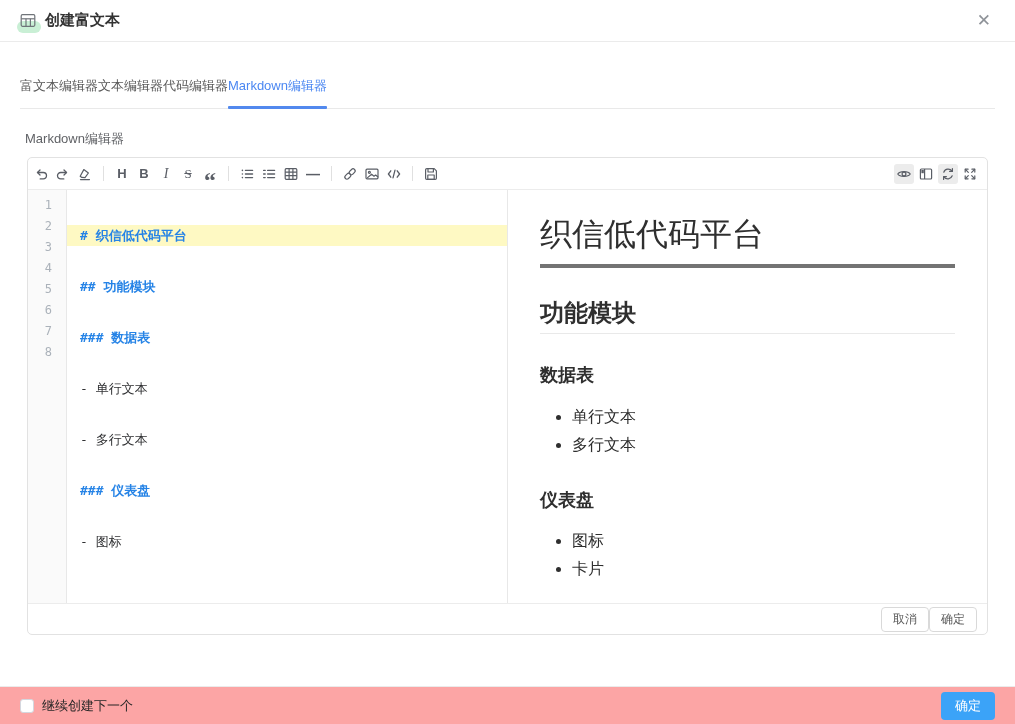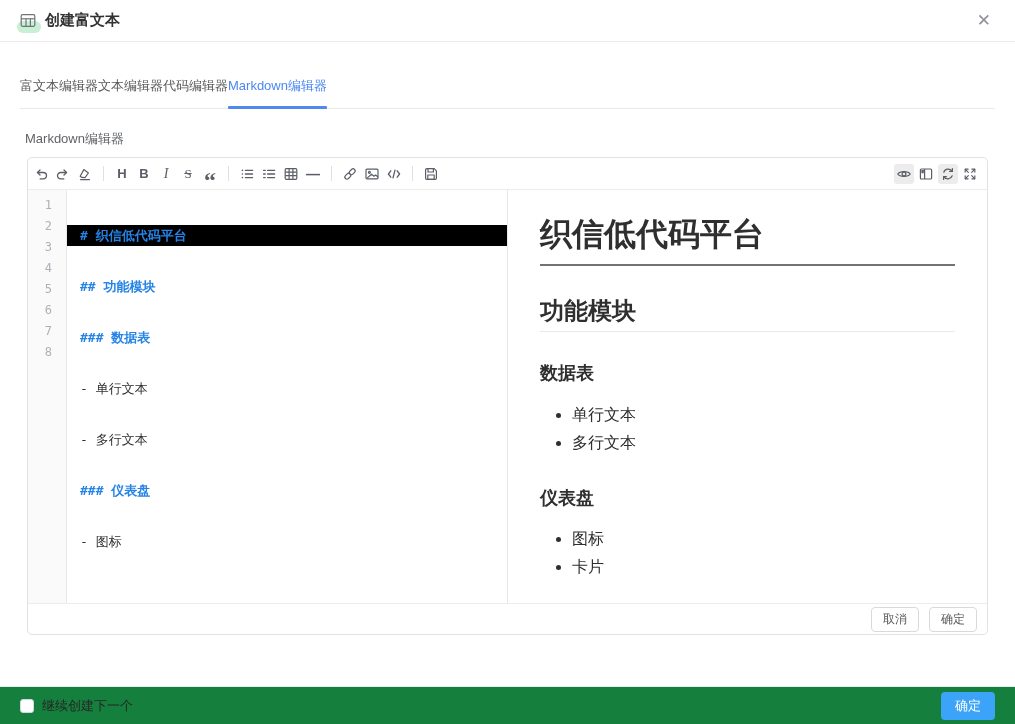--- a/index.html
+++ b/index.html
@@ -52,41 +52,41 @@
   .md-panes { display:flex; height:413px; background:#fff; }
   .gutter { width:39px; flex:none; background:#fafafa; border-right:1px solid #e8e8e8;
             padding:5px 14px 0 0; text-align:right;
             font-family:"DejaVu Sans Mono", monospace; font-size:12px; color:#abb2ba; }
   .gutter div { height:21px; line-height:21px; }
   .code-pane { width:441px; flex:none; border-right:1px solid #e8e8e8; padding-top:5px;
                font-family:"DejaVu Sans Mono", monospace; font-size:13px; color:#303133;
                white-space:pre; overflow:hidden; cursor:text; }
   .cl { height:21px; line-height:21px; padding-left:13px; }
   .cl.h { color:#2583e6; font-weight:bold; }
-  .cl.active { background:#000000; }
+  .cl.active { background:#fef9c3; }
 
   .preview-pane { flex:1; padding:0 32px; overflow:hidden; color:#2f2f2f; }
-  .preview-pane h1 { font-size:32px; line-height:1.25; font-weight:bold; margin:24px 0 0;
-                     padding-bottom:10px; border-bottom:2px solid #737373; }
+  .preview-pane h1 { font-size:32px; line-height:1.25; font-weight:normal; margin:24px 0 0;
+                     padding-bottom:10px; border-bottom:4px solid #737373; }
   .preview-pane h2 { font-size:24px; line-height:1.25; font-weight:bold; margin:30px 0 0;
                      padding-bottom:5px; border-bottom:1px solid #e9e9e9; }
   .preview-pane h3 { font-size:18px; line-height:1.25; font-weight:bold; margin:30px 0 0; }
   .preview-pane ul { margin:16px 0 0; padding-left:32px; }
   .preview-pane li { font-size:16px; line-height:28px; }
 
   
   .md-footer { height:31px; border-top:1px solid #ececec; display:flex; align-items:center;
-               justify-content:flex-end; gap:10px; padding:0 10px; }
+               justify-content:flex-end; padding:0 10px; }
   .mini-btn { font-size:12px; color:#595959; background:#fff; border:1px solid #d9d9d9;
               border-radius:4px; padding:3px 11px; cursor:pointer;
               font-family:"Liberation Sans", sans-serif; }
 
   
   .dlg-footer { position:absolute; left:0; right:0; bottom:0; height:38px;
-                border-top:1px solid #ebebeb; background:#15803d;
+                border-top:1px solid #ebebeb; background:#fca5a5;
                 display:flex; align-items:center; padding:0 20px; }
   .cb { width:14px; height:14px; border:1px solid #d4d7de; border-radius:3px;
         background:#fff; margin-right:8px; flex:none; cursor:pointer; }
   .cb-label { font-size:13px; color:#262626; }
   .primary-btn { margin-left:auto; background:#3ba3f8; color:#fff; border:none;
                  font-size:13px; padding:5px 14px; border-radius:4px; cursor:pointer;
                  font-family:"Liberation Sans", sans-serif; }
 </style>
 </head>
 <body>

